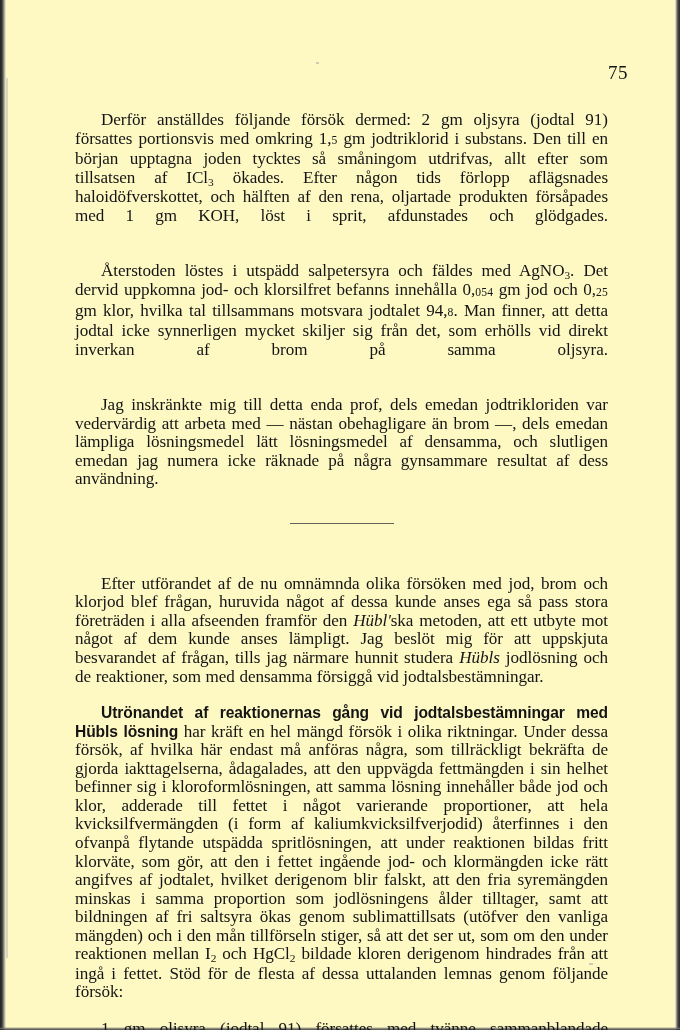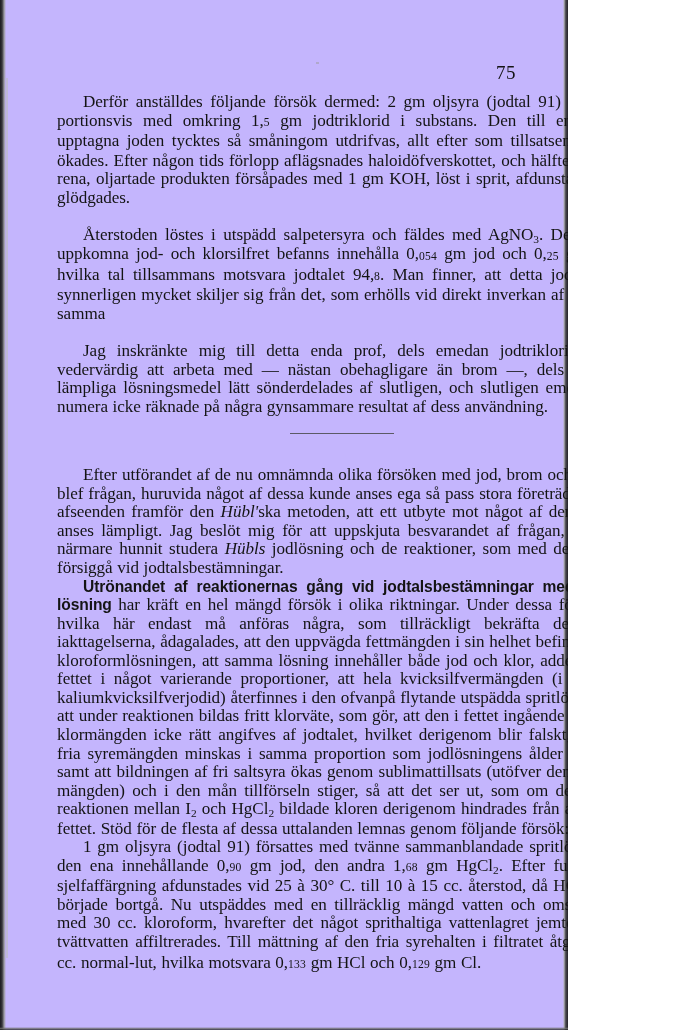--- a/index.html
+++ b/index.html
@@ -3,23 +3,23 @@
 <meta charset="utf-8">
 <style>
   html, body {
     margin: 0;
     padding: 0;
     background: #ffffff;
   }
 
   .page {
     position: relative;
-    width: 568px;
+    width: 680px;
     height: 1030px;
-    background: #c4b5fd;
+    background: #fef9c3;
     overflow: hidden;
     font-family: "Liberation Serif", "DejaVu Serif", serif;
     color: #141414;
   }
 
   
   .scan-edge-left {
     position: absolute;
     left: 0;
     top: 0;
@@ -72,21 +72,21 @@
 
   
   .textblock {
     position: absolute;
     left: 57px;
     top: 93px;
     width: 569px;
   }
 
   p.para {
-    margin: 0;
+    margin: 18px;
     text-align: justify;
     text-justify: inter-word;
     font-size: 17.1px;
     line-height: 18.55px;
     letter-spacing: -0.05px;
     word-spacing: 0.4px;
     -webkit-font-smoothing: none;
   }
 
   p.indent {
@@ -159,21 +159,21 @@
   <div class="scan-speck" style="left:589px; top:963px; width:4px; height:2px;"></div>
 
   <div class="folio">75</div>
 
   <div class="textblock">
 
     <p class="para indent">Derför anställdes följande försök dermed: 2 gm oljsyra (jodtal 91) försattes portionsvis med omkring 1,<span class="smallfig">5</span> gm jodtriklorid i substans. Den till en början upptagna joden tycktes så småningom utdrifvas, allt efter som tillsatsen af ICl<sub>3</sub> ökades. Efter någon tids förlopp aflägsnades haloidöfverskottet, och hälften af den rena, oljartade produkten försåpades med 1 gm KOH, löst i sprit, afdunstades och glödgades.</p>
 
     <p class="para indent">Återstoden löstes i utspädd salpetersyra och fäldes med AgNO<sub>3</sub>. Det dervid uppkomna jod- och klorsilfret befanns innehålla 0,<span class="smallfig">054</span> gm jod och 0,<span class="smallfig">25</span> gm klor, hvilka tal tillsammans motsvara jodtalet 94,<span class="smallfig">8</span>. Man finner, att detta jodtal icke synnerligen mycket skiljer sig från det, som erhölls vid direkt inverkan af brom på samma oljsyra.</p>
 
-    <p class="para indent nostretch">Jag inskränkte mig till detta enda prof, dels emedan jodtrikloriden var vedervärdig att arbeta med — nästan obehagligare än brom —, dels emedan lämpliga lösningsmedel lätt sönderdelades af slutligen, och slutligen emedan jag numera icke räknade på några gynsammare resultat af dess användning.</p>
+    <p class="para indent nostretch">Jag inskränkte mig till detta enda prof, dels emedan jodtrikloriden var vedervärdig att arbeta med — nästan obehagligare än brom —, dels emedan lämpliga lösningsmedel lätt lösningsmedel af densamma, och slutligen emedan jag numera icke räknade på några gynsammare resultat af dess användning.</p>
 
     <div class="rule-wrap">
       <div class="rule"></div>
     </div>
 
     <div class="gap"></div>
 
     <p class="para indent nostretch">Efter utförandet af de nu omnämnda olika försöken med jod, brom och klorjod blef frågan, huruvida något af dessa kunde anses ega så pass stora företräden i alla afseenden framför den <i class="name">Hübl'</i>ska metoden, att ett utbyte mot något af dem kunde anses lämpligt. Jag beslöt mig för att uppskjuta besvarandet af frågan, tills jag närmare hunnit studera <i class="name">Hübls</i> jodlösning och de reaktioner, som med densamma försiggå vid jodtalsbestämningar.</p>
 
     <p class="para indent nostretch"><b class="runin">Utrönandet af reaktionernas gång vid jodtalsbestämningar med Hübls lösning</b> har kräft en hel mängd försök i olika riktningar. Under dessa försök, af hvilka här endast må anföras några, som tillräckligt bekräfta de gjorda iakttagelserna, ådagalades, att den uppvägda fettmängden i sin helhet befinner sig i kloroformlösningen, att samma lösning innehåller både jod och klor, adderade till fettet i något varierande proportioner, att hela kvicksilfvermängden (i form af kaliumkvicksilfverjodid) återfinnes i den ofvanpå flytande utspädda spritlösningen, att under reaktionen bildas fritt klorväte, som gör, att den i fettet ingående jod- och klormängden icke rätt angifves af jodtalet, hvilket derigenom blir falskt, att den fria syremängden minskas i samma proportion som jodlösningens ålder tilltager, samt att bildningen af fri saltsyra ökas genom sublimattillsats (utöfver den vanliga mängden) och i den mån tillförseln stiger, så att det ser ut, som om den under reaktionen mellan I<sub>2</sub> och HgCl<sub>2</sub> bildade kloren derigenom hindrades från att ingå i fettet. Stöd för de flesta af dessa uttalanden lemnas genom följande försök:</p>

